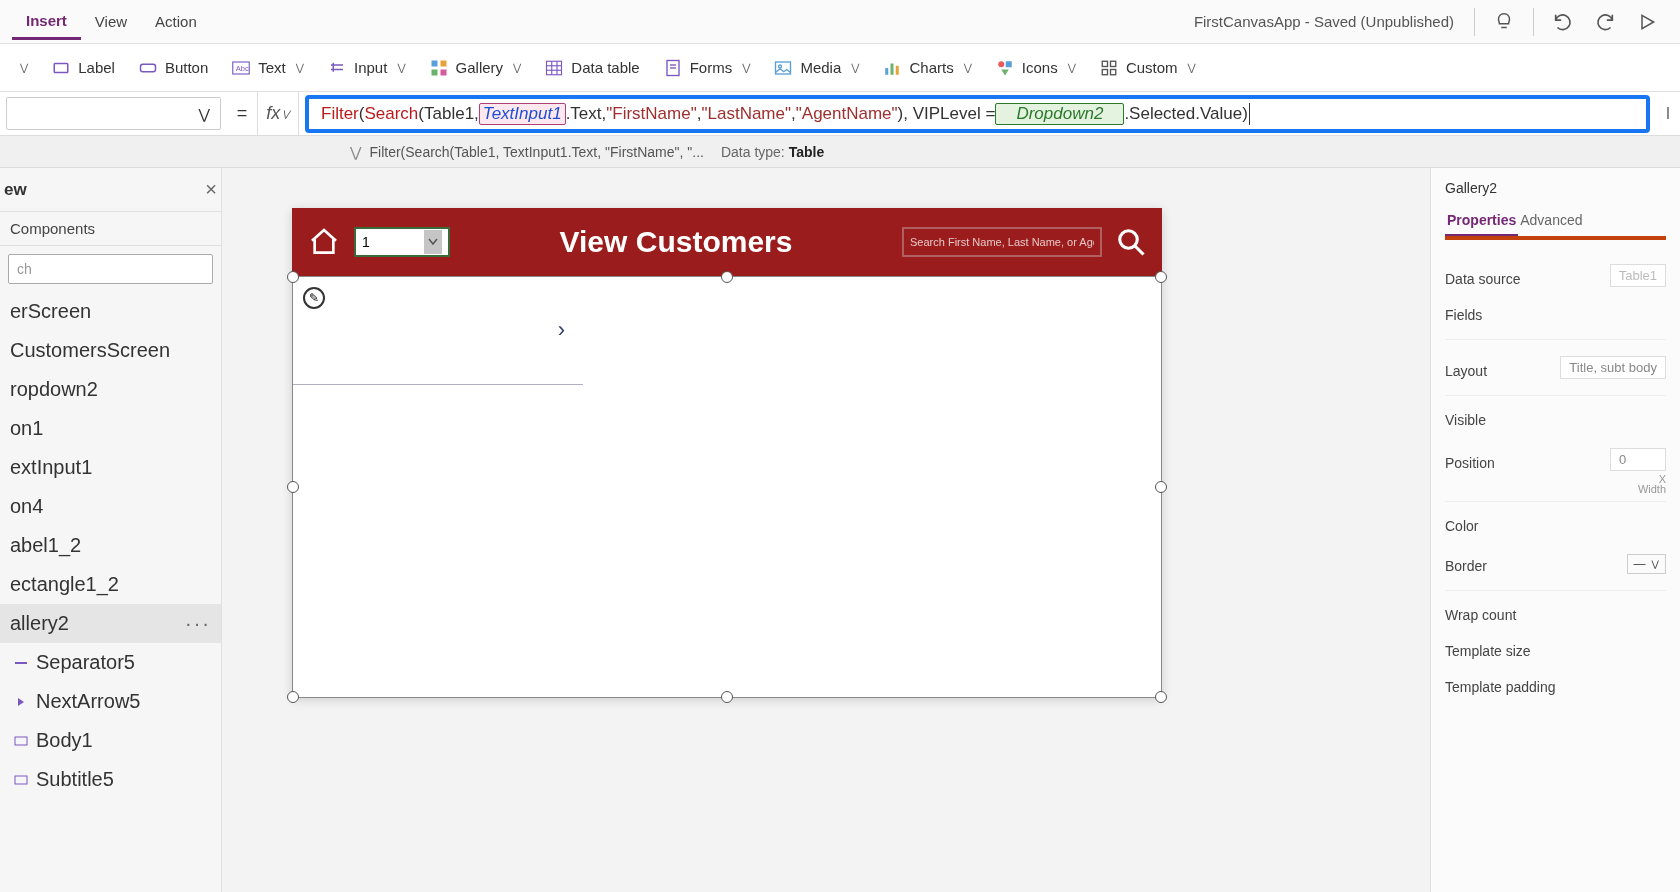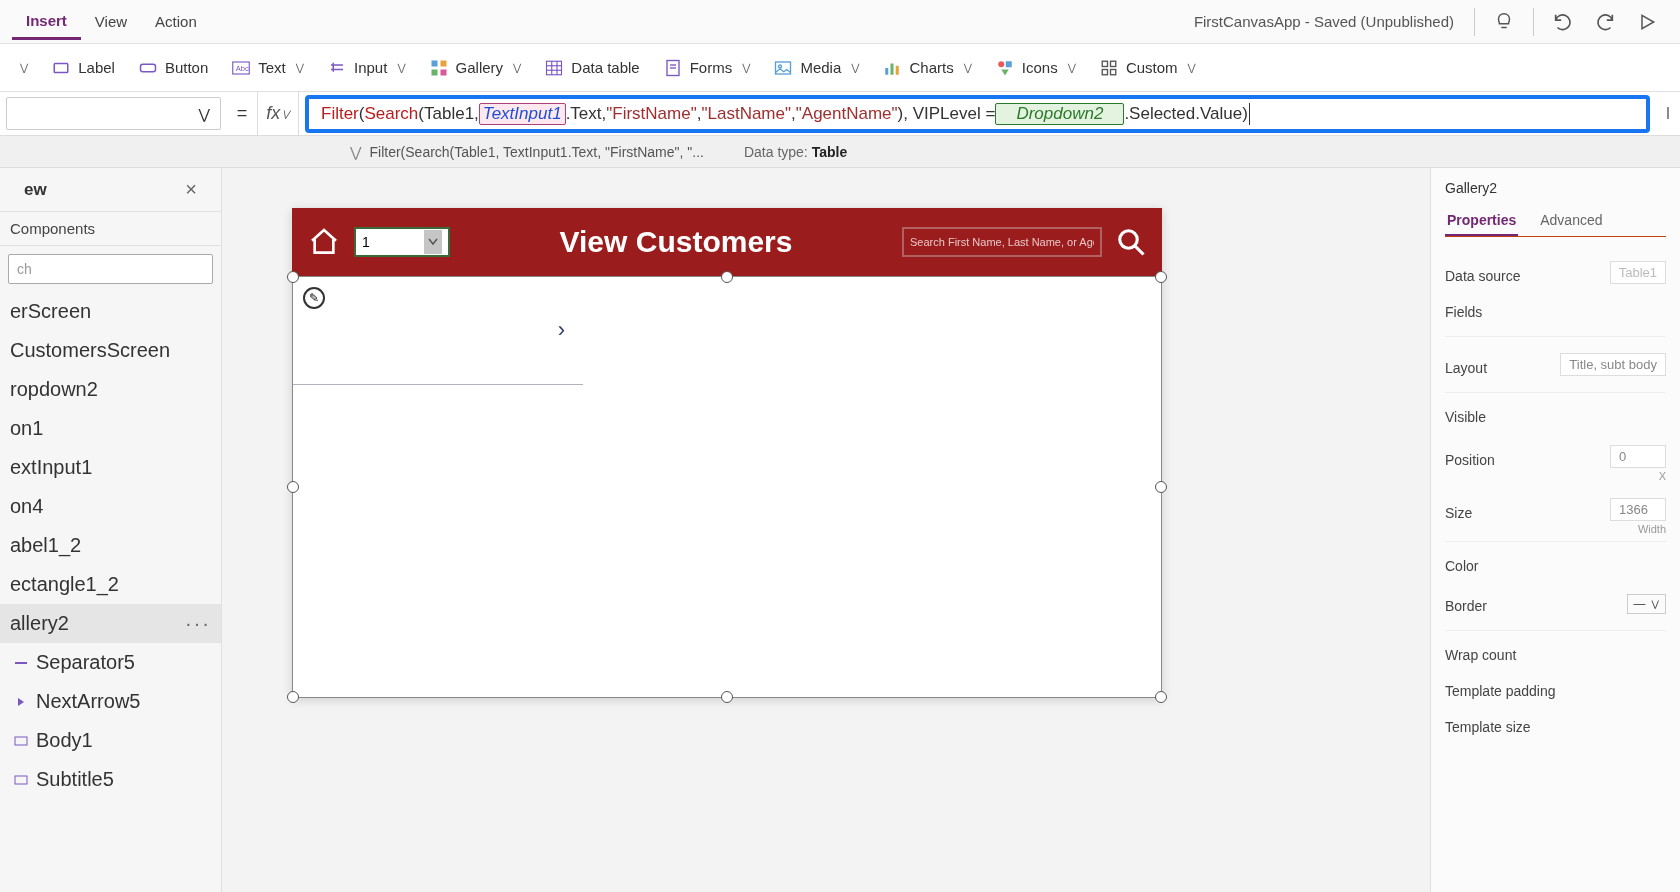--- a/index.html
+++ b/index.html
@@ -21,25 +21,25 @@
 .fx{width:42px;display:flex;align-items:center;justify-content:center;font-style:italic;font-size:18px;color:#555;border-left:1px solid #ddd;border-right:1px solid #ddd;gap:2px}
 .formula-box-wrap{flex:1;display:flex;align-items:center;padding:3px 6px}
 .formula-box{flex:1;border:4px solid #1876f2;border-radius:4px;height:38px;display:flex;align-items:center;padding:0 12px;font-family:Consolas,monospace;font-size:17px;color:#333;background:#fff}
 .formula-box .fn{color:#b91c1c}
 .formula-box .str{color:#a03030}
 .formula-box .ref1{color:#1d4ed8;background:#fde8f0;border:1px solid #b0407a;padding:0 3px;border-radius:2px;font-style:italic}
 .formula-box .ref2{color:#2a7a2a;background:#e4f3e0;border:1px solid #2a7a2a;padding:0 20px;border-radius:2px;font-style:italic}
 .formula-cursor{width:24px;display:flex;align-items:center;justify-content:center;color:#666}
 .sub-formula{display:flex;align-items:center;height:32px;background:#f0f0f0;border-bottom:1px solid #ddd;padding-left:350px;font-size:14px;color:#555}
 .sub-formula .chev-s{margin-right:8px;color:#888}
-.sub-formula .datatype{margin-left:40px;color:#666}
+.sub-formula .datatype{margin-left:17px;color:#666}
 .sub-formula .datatype b{color:#222}
 .main{display:flex;height:calc(892px - 44px - 48px - 44px - 32px)}
 .left-panel{width:222px;background:#f6f6f6;border-right:1px solid #e0e0e0;display:flex;flex-direction:column}
-.left-head{display:flex;align-items:center;justify-content:space-between;padding:10px 24px;border-bottom:1px solid #e0e0e0}
+.left-head{display:flex;align-items:center;justify-content:space-between;padding:10px 4px;border-bottom:1px solid #e0e0e0}
 .left-head .title{font-size:17px;font-weight:600;color:#333}
 .left-head .close{font-size:20px;color:#666;cursor:pointer}
 .left-tabs{padding:8px 10px;font-size:15px;color:#444;border-bottom:1px solid #e0e0e0}
 .search-box{margin:8px;border:1px solid #aaa;border-radius:2px;padding:6px 8px;font-size:14px;color:#999;background:#fff}
 .tree{flex:1;overflow:auto;font-size:20px;color:#333}
 .tree .node{padding:8px 10px;cursor:pointer;display:flex;align-items:center;gap:8px}
 .tree .node.selected{background:#e5e5e5}
 .tree .node.indent{padding-left:14px}
 .tree .node .dots{margin-left:auto;color:#666;letter-spacing:2px}
 .tree .node .mini-icon{width:14px;height:14px;display:inline-block}
@@ -58,21 +58,21 @@
 .gallery-sel .h-tl{top:-6px;left:-6px}.gallery-sel .h-tr{top:-6px;right:-6px}
 .gallery-sel .h-tc{top:-6px;left:50%;margin-left:-6px}
 .gallery-sel .h-ml{top:50%;left:-6px;margin-top:-6px}.gallery-sel .h-mr{top:50%;right:-6px;margin-top:-6px}
 .gallery-sel .h-bl{bottom:-6px;left:-6px}.gallery-sel .h-br{bottom:-6px;right:-6px}
 .gallery-sel .h-bc{bottom:-6px;left:50%;margin-left:-6px}
 .gallery-sel .pencil{position:absolute;top:10px;left:10px;width:22px;height:22px;border:2px solid #333;border-radius:50%;display:flex;align-items:center;justify-content:center;font-size:12px}
 .gallery-item{width:290px;height:108px;border-bottom:1px solid #b0b0c0;position:relative}
 .gallery-item .arrow{position:absolute;right:18px;top:40px;font-size:22px;color:#33406b}
 .right-panel{width:250px;background:#fbfbfb;border-left:1px solid #e0e0e0;padding:12px 14px;overflow:hidden}
 .right-panel .sel-name{font-size:14px;color:#333;margin-bottom:10px}
-.right-panel .tabs{display:flex;gap:20px;border-bottom:1px solid #c2410c;margin-bottom:14px}
+.right-panel .tabs{display:flex;border-bottom:4px solid #c2410c;margin-bottom:14px}
 .right-panel .tab{padding:6px 2px;font-size:14px;color:#666;cursor:pointer}
 .right-panel .tab.active{color:#742774;border-bottom:2px solid #742774;font-weight:600}
 .prop-row{display:flex;justify-content:space-between;align-items:flex-end;padding:10px 0;font-size:14px;color:#444}
 .prop-row .val{color:#888;font-size:13px;border:1px solid #ddd;padding:3px 8px;min-width:56px;text-align:left;background:#fff}
 .prop-sub{font-size:11px;color:#999;text-align:right;margin-top:-8px;margin-bottom:6px}
 .prop-sep{border-top:1px solid #eee;margin:6px 0}
 .border-sel{border:1px solid #ccc;padding:2px 6px;display:flex;align-items:center;gap:6px;font-size:12px}
 svg{display:block}
 </style>
 </head>
@@ -392,37 +392,33 @@
       </div>
     <div class="prop-sep"></div>
     <div class="prop-row">
         <span>Visible</span>
       </div>
     <div class="prop-row">
         <span>Position</span>
         <span class="val">0</span>
       </div>
     <div class="prop-sub">X</div>
-    <div class="prop-row">
-        <span>Size</span>
-        <span class="val">1366</span>
-      </div>
     <div class="prop-sub">Width</div>
     <div class="prop-sep"></div>
     <div class="prop-row">
         <span>Color</span>
       </div>
     <div class="prop-row">
         <span>Border</span>
         <span class="border-sel">— <span style="font-size:9px">⋁</span></span>
       </div>
     <div class="prop-sep"></div>
     <div class="prop-row">
         <span>Wrap count</span>
       </div>
     <div class="prop-row">
+        <span>Template size</span>
+      </div>
+    <div class="prop-row">
         <span>Template padding</span>
       </div>
-    <div class="prop-row">
-        <span>Template size</span>
-      </div>
   </div>
 </div>
 
 </body></html>

